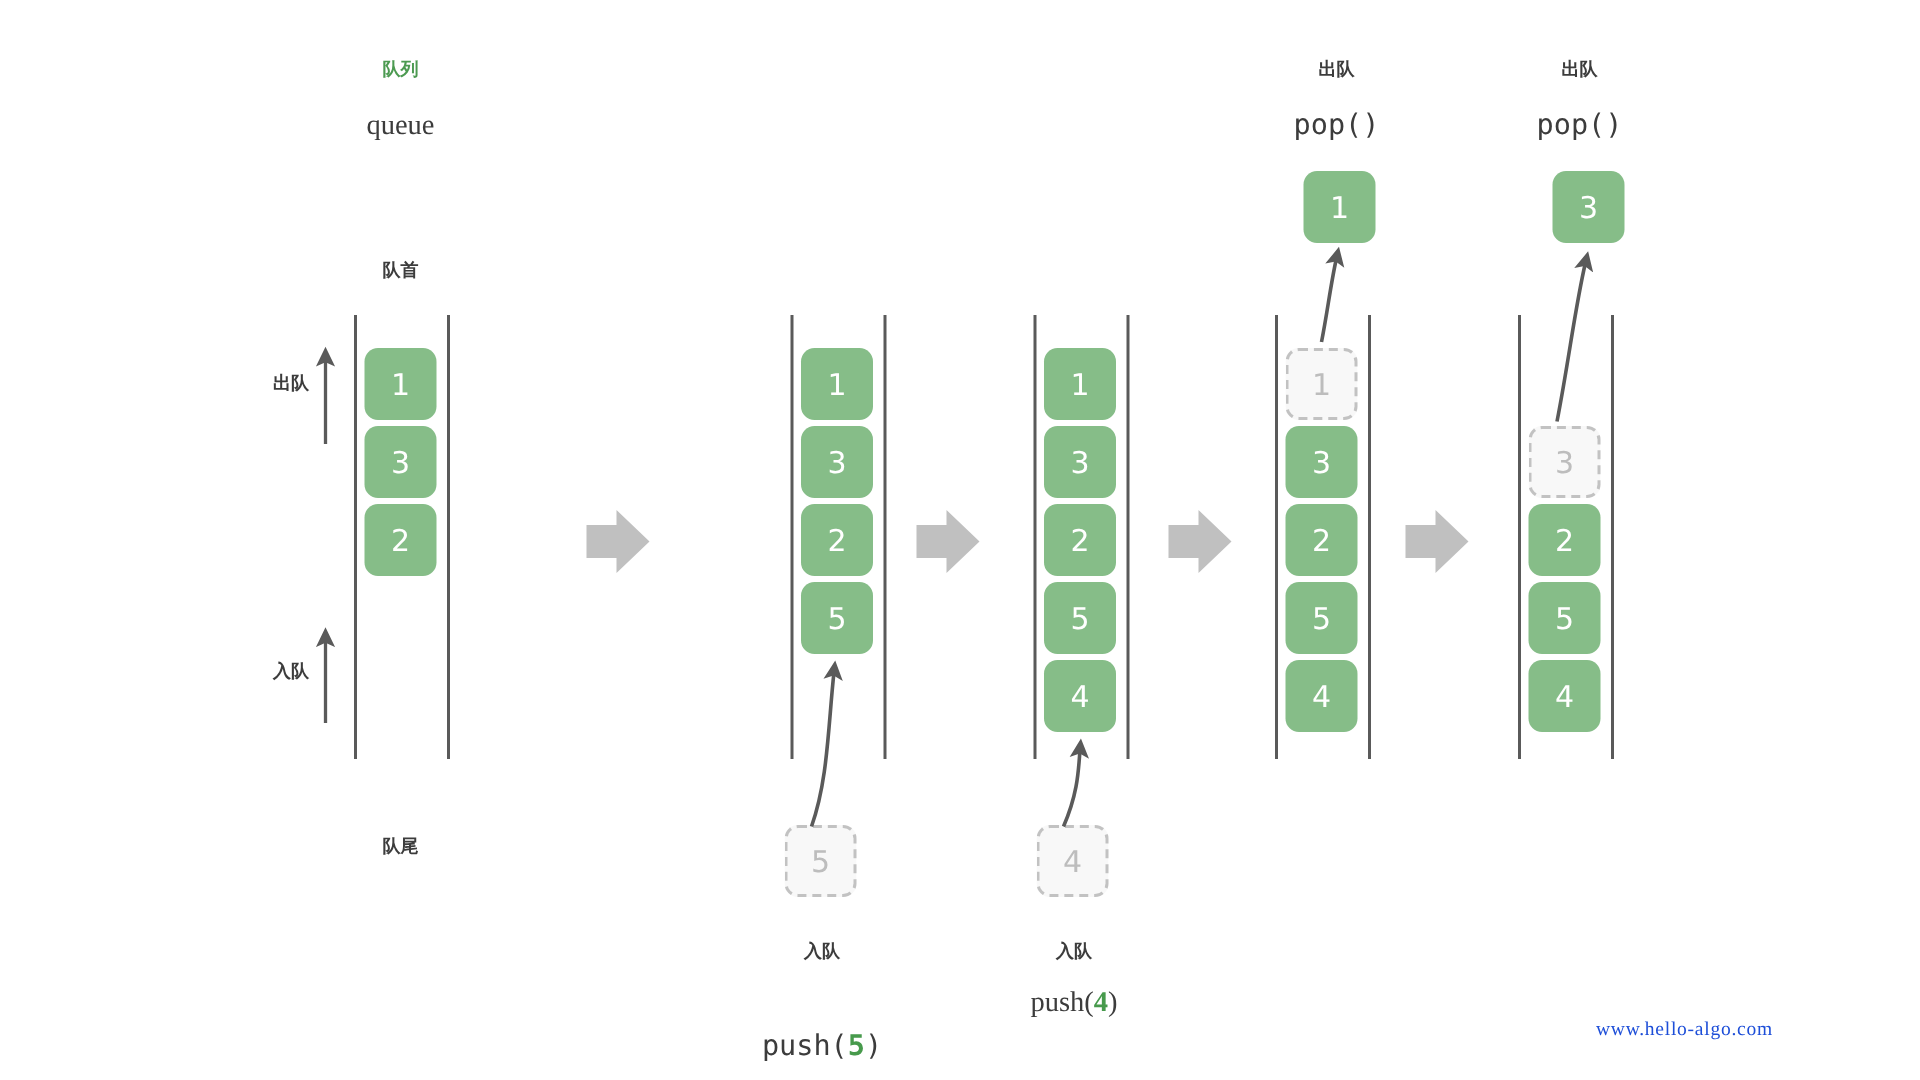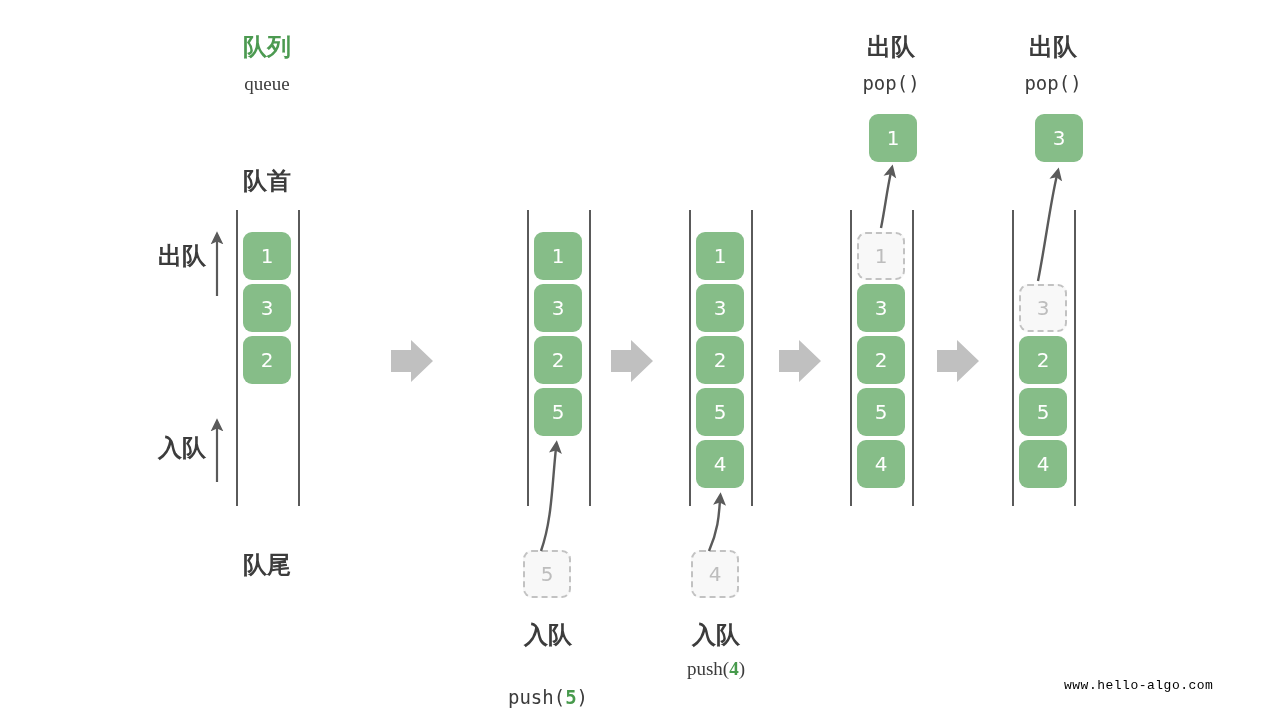--- a/index.html
+++ b/index.html
@@ -12,45 +12,45 @@
     width: 1280px;
     height: 720px;
     background: #ffffff;
     font-family: "DejaVu Sans", sans-serif;
     overflow: hidden;
   }
   .abs { position: absolute; }
 
   
   .label-cn {
-    font-family: Liberation Serif, serif;
+    font-family: Liberation Mono, monospace;
     font-weight: bold;
-    font-size: 24px;
+    font-size: 12px;
     color: #3c3c3c;
     white-space: nowrap;
     text-align: center;
     line-height: 26px;
   }
   .label-cn.green { color: #4c9a51; }
   .label-mono {
     font-family: "DejaVu Sans Mono", monospace;
     font-size: 19px;
     color: #3c3c3c;
     white-space: nowrap;
     text-align: center;
     line-height: 26px;
   }
   .label-mono .hl {
     color: #479a4c;
     font-weight: bold;
   }
   .watermark {
-    font-family: Liberation Mono, monospace;
+    font-family: Liberation Serif, serif;
     font-size: 13px;
-    color: #000000;
+    color: #1d4ed8;
     letter-spacing: 0.5px;
     white-space: nowrap;
   }
 
   
   .rail {
     width: 1.5px;
     background: #5a5a5a;
   }
 

